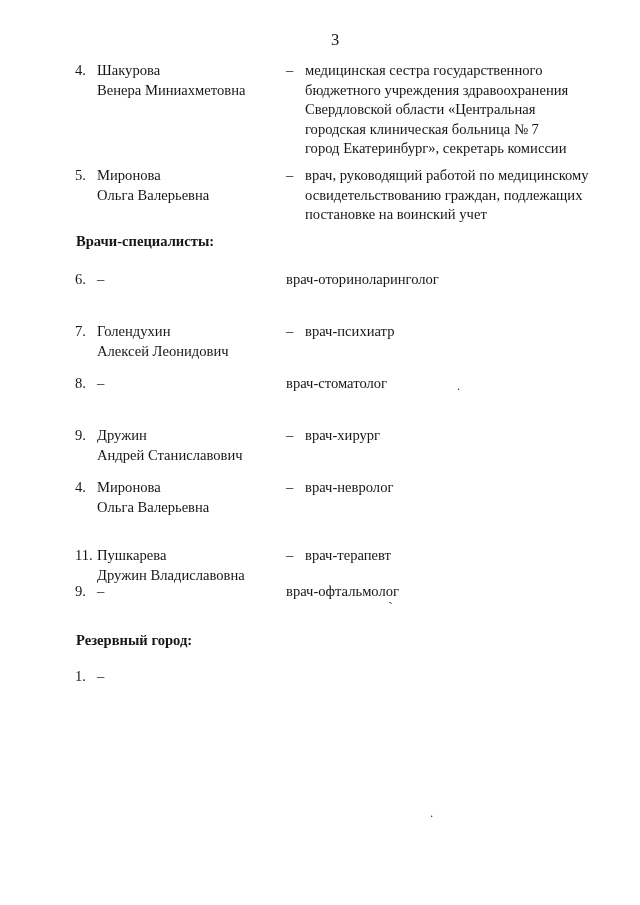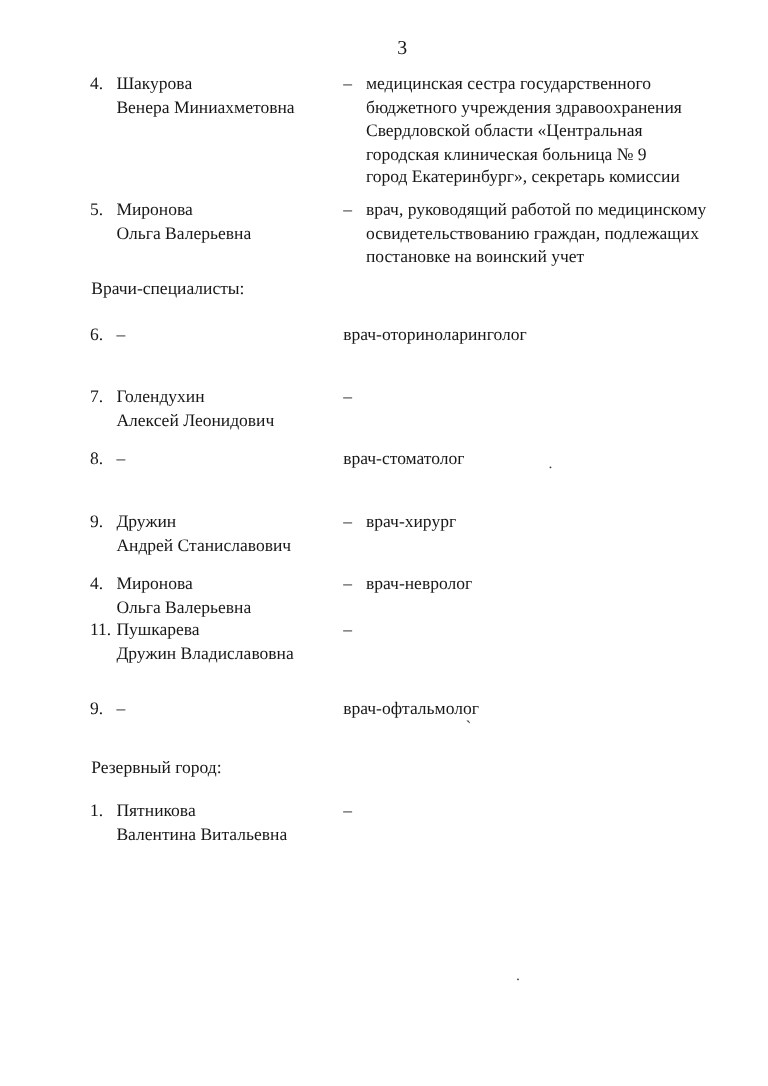--- a/index.html
+++ b/index.html
@@ -15,21 +15,21 @@
   }
   .page-number {
     position:absolute;
     left:331px; top:30px;
     font-size:16.5px;
     line-height:20px;
   }
   .heading {
     position:absolute;
     left:76px;
-    font-weight:normal;
+    font-weight:bold;
     white-space:pre;
   }
   .row {
     position:absolute;
     left:75px;
     display:grid;
     grid-template-columns:22px 189px 19px 318px;
     align-items:start;
   }
   .num, .name, .dash, .role { white-space:pre; }
@@ -48,21 +48,21 @@
   <div class="page-number">3</div>
 
   <div class="row" style="top:61px">
     <span class="num">4.</span>
     <span class="name">Шакурова
 Венера Миниахметовна</span>
     <span class="dash">–</span>
     <span class="role">медицинская сестра государственного
 бюджетного учреждения здравоохранения
 Свердловской области «Центральная
-городская клиническая больница № 9
+городская клиническая больница № 7
 город Екатеринбург», секретарь комиссии</span>
   </div>
 
   <div class="row" style="top:166px">
     <span class="num">5.</span>
     <span class="name">Миронова
 Ольга Валерьевна</span>
     <span class="dash">–</span>
     <span class="role">врач, руководящий работой по медицинскому
 освидетельствованию граждан, подлежащих
@@ -75,20 +75,21 @@
     <span class="num">6.</span>
     <span class="dash">–</span>
     <span class="role">врач-оториноларинголог</span>
   </div>
 
   <div class="row" style="top:322px">
     <span class="num">7.</span>
     <span class="name">Голендухин
 Алексей Леонидович</span>
     <span class="dash">–</span>
+    <span class="role">врач-психиатр</span>
   </div>
 
   <div class="row" style="top:374px">
     <span class="num">8.</span>
     <span class="dash">–</span>
     <span class="role">врач-стоматолог</span>
   </div>
 
   <div class="row" style="top:426px">
     <span class="num">9.</span>
@@ -99,39 +100,38 @@
   </div>
 
   <div class="row" style="top:478px">
     <span class="num">4.</span>
     <span class="name">Миронова
 Ольга Валерьевна</span>
     <span class="dash">–</span>
     <span class="role">врач-невролог</span>
   </div>
 
-  <div class="row" style="top:516px">
+  <div class="row" style="top:546px">
     <span class="num">11.</span>
     <span class="name">Пушкарева
 Дружин Владиславовна</span>
     <span class="dash">–</span>
+    <span class="role">врач-терапевт</span>
   </div>
 
   <div class="row" style="top:582px">
     <span class="num">9.</span>
     <span class="dash">–</span>
     <span class="role">врач-офтальмолог</span>
   </div>
 
   <div class="heading" style="top:631px">Резервный город:</div>
 
   <div class="row" style="top:667px">
     <span class="num">1.</span>
-    <span class="name">Пятникова
-Валентина Витальевна</span>
     <span class="dash">–</span>
   </div>
 
   <span class="artifact" style="left:457px;top:379px">.</span>
   <span class="artifact" style="left:388px;top:600px;font-size:15px">`</span>
   <span class="artifact" style="left:430px;top:806px">.</span>
 
 </div>
 
 </body></html>

